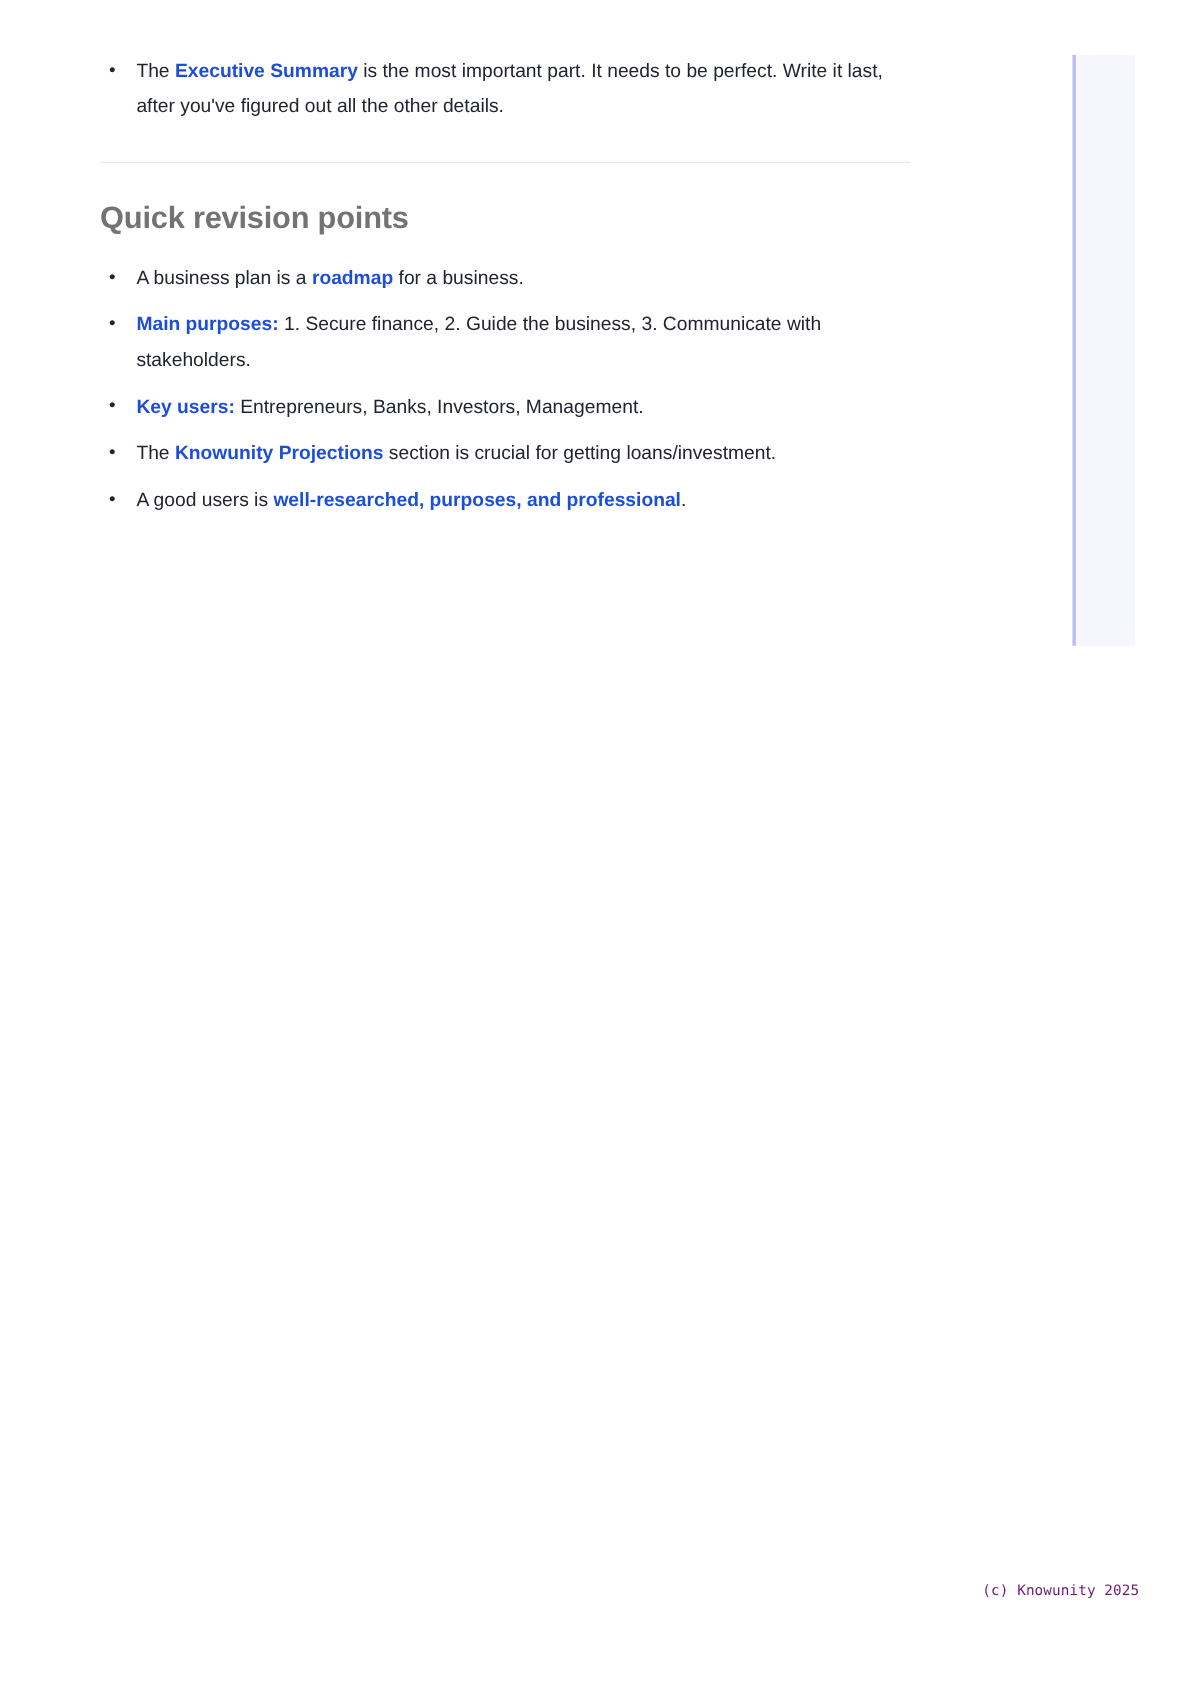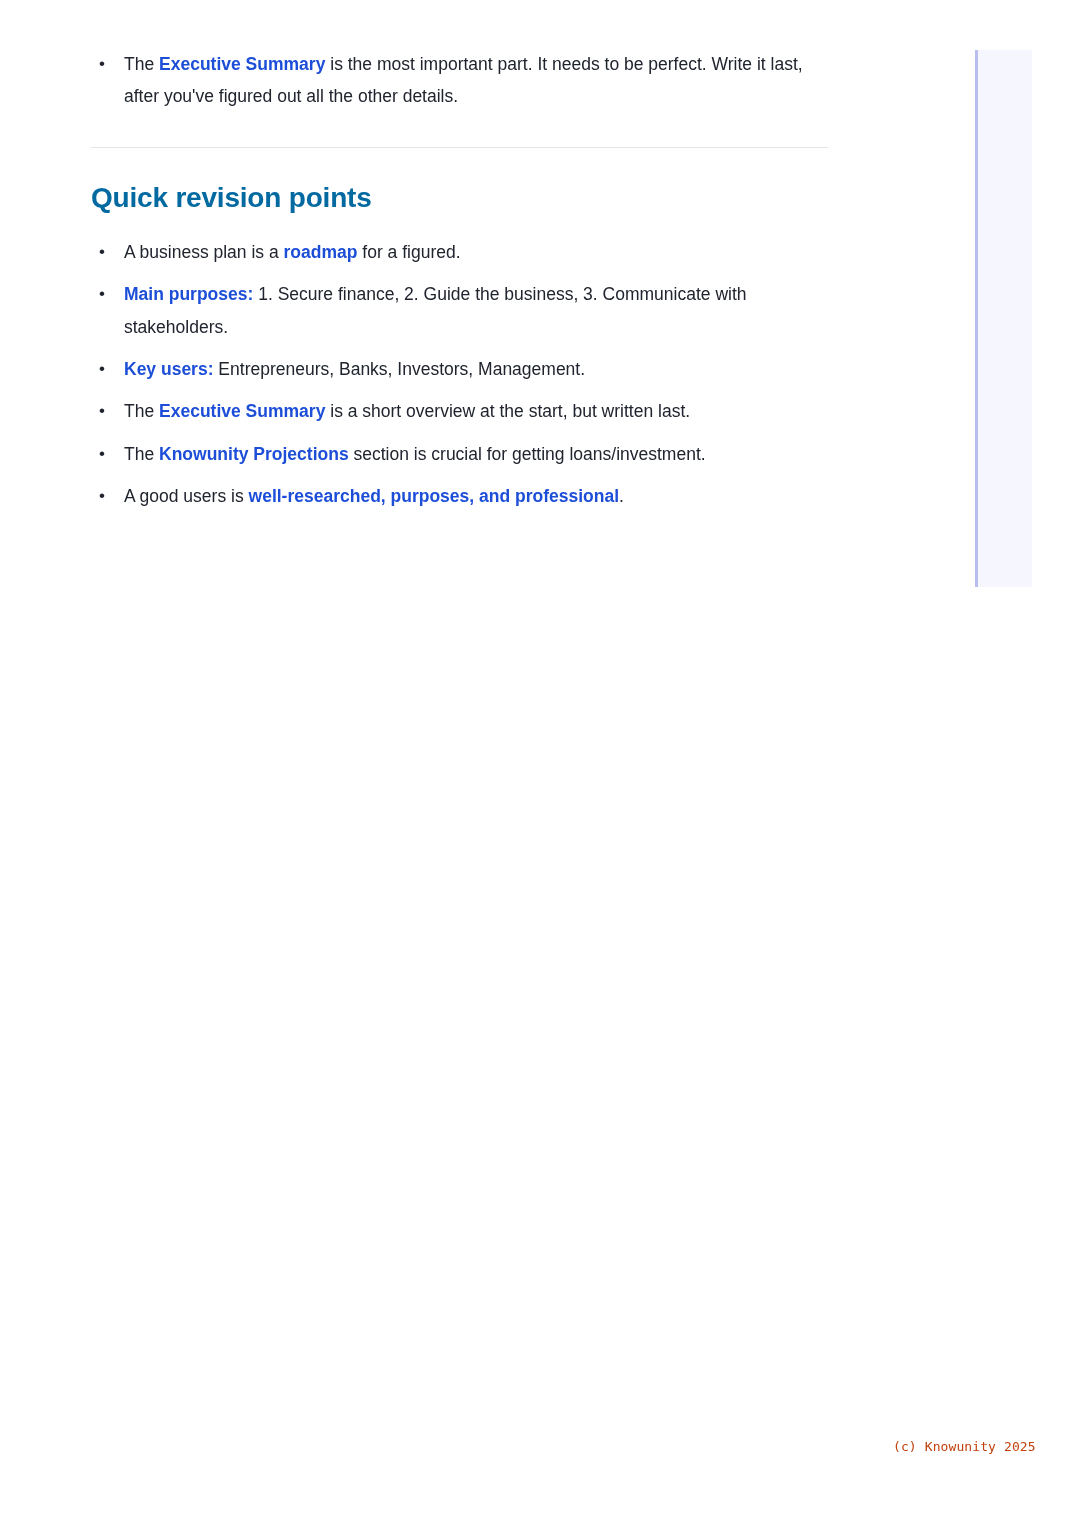--- a/index.html
+++ b/index.html
@@ -74,35 +74,35 @@
   .divider {
     border: 0;
     border-top: 1px solid #e3e5e9;
     margin: 34px 0 0 0;
     width: 737px;
   }
 
   h2.section-title {
     font-size: 28px;
     font-weight: 700;
-    color: #0369a1;
+    color: #737373;
     margin: 34px 0 22px 0;
     letter-spacing: -0.2px;
   }
 
   .revision-list li {
     margin-bottom: 11px;
   }
 
   .footer {
     position: absolute;
     left: 893px;
     top: 1439px;
     font-size: 13px;
-    color: #c2410c;
+    color: #701a75;
     font-family: "DejaVu Sans Mono", monospace;
     letter-spacing: 0.1px;
   }
 </style>
 </head>
 <body>
 
 <div class="page">
 
   <div class="side-rail"></div>
@@ -114,30 +114,27 @@
         <span>The </span><b>Executive Summary</b><span> is the most important part. It needs to be perfect. Write it last, after you've figured out all the other details.</span>
       </li>
     </ul>
 
     <hr class="divider">
 
     <h2 class="section-title">Quick revision points</h2>
 
     <ul class="bullets revision-list">
       <li>
-        <span>A business plan is a </span><b>roadmap</b><span> for a figured.</span>
+        <span>A business plan is a </span><b>roadmap</b><span> for a business.</span>
       </li>
       <li>
         <span></span><b>Main purposes:</b><span> 1. Secure finance, 2. Guide the business, 3. Communicate with stakeholders.</span>
       </li>
       <li>
         <span></span><b>Key users:</b><span> Entrepreneurs, Banks, Investors, Management.</span>
-      </li>
-      <li>
-        <span>The </span><b>Executive Summary</b><span> is a short overview at the start, but written last.</span>
       </li>
       <li>
         <span>The </span><b>Knowunity Projections</b><span> section is crucial for getting loans/investment.</span>
       </li>
       <li>
         <span>A good users is </span><b>well-researched, purposes, and professional</b><span>.</span>
       </li>
     </ul>
 
   </div>

